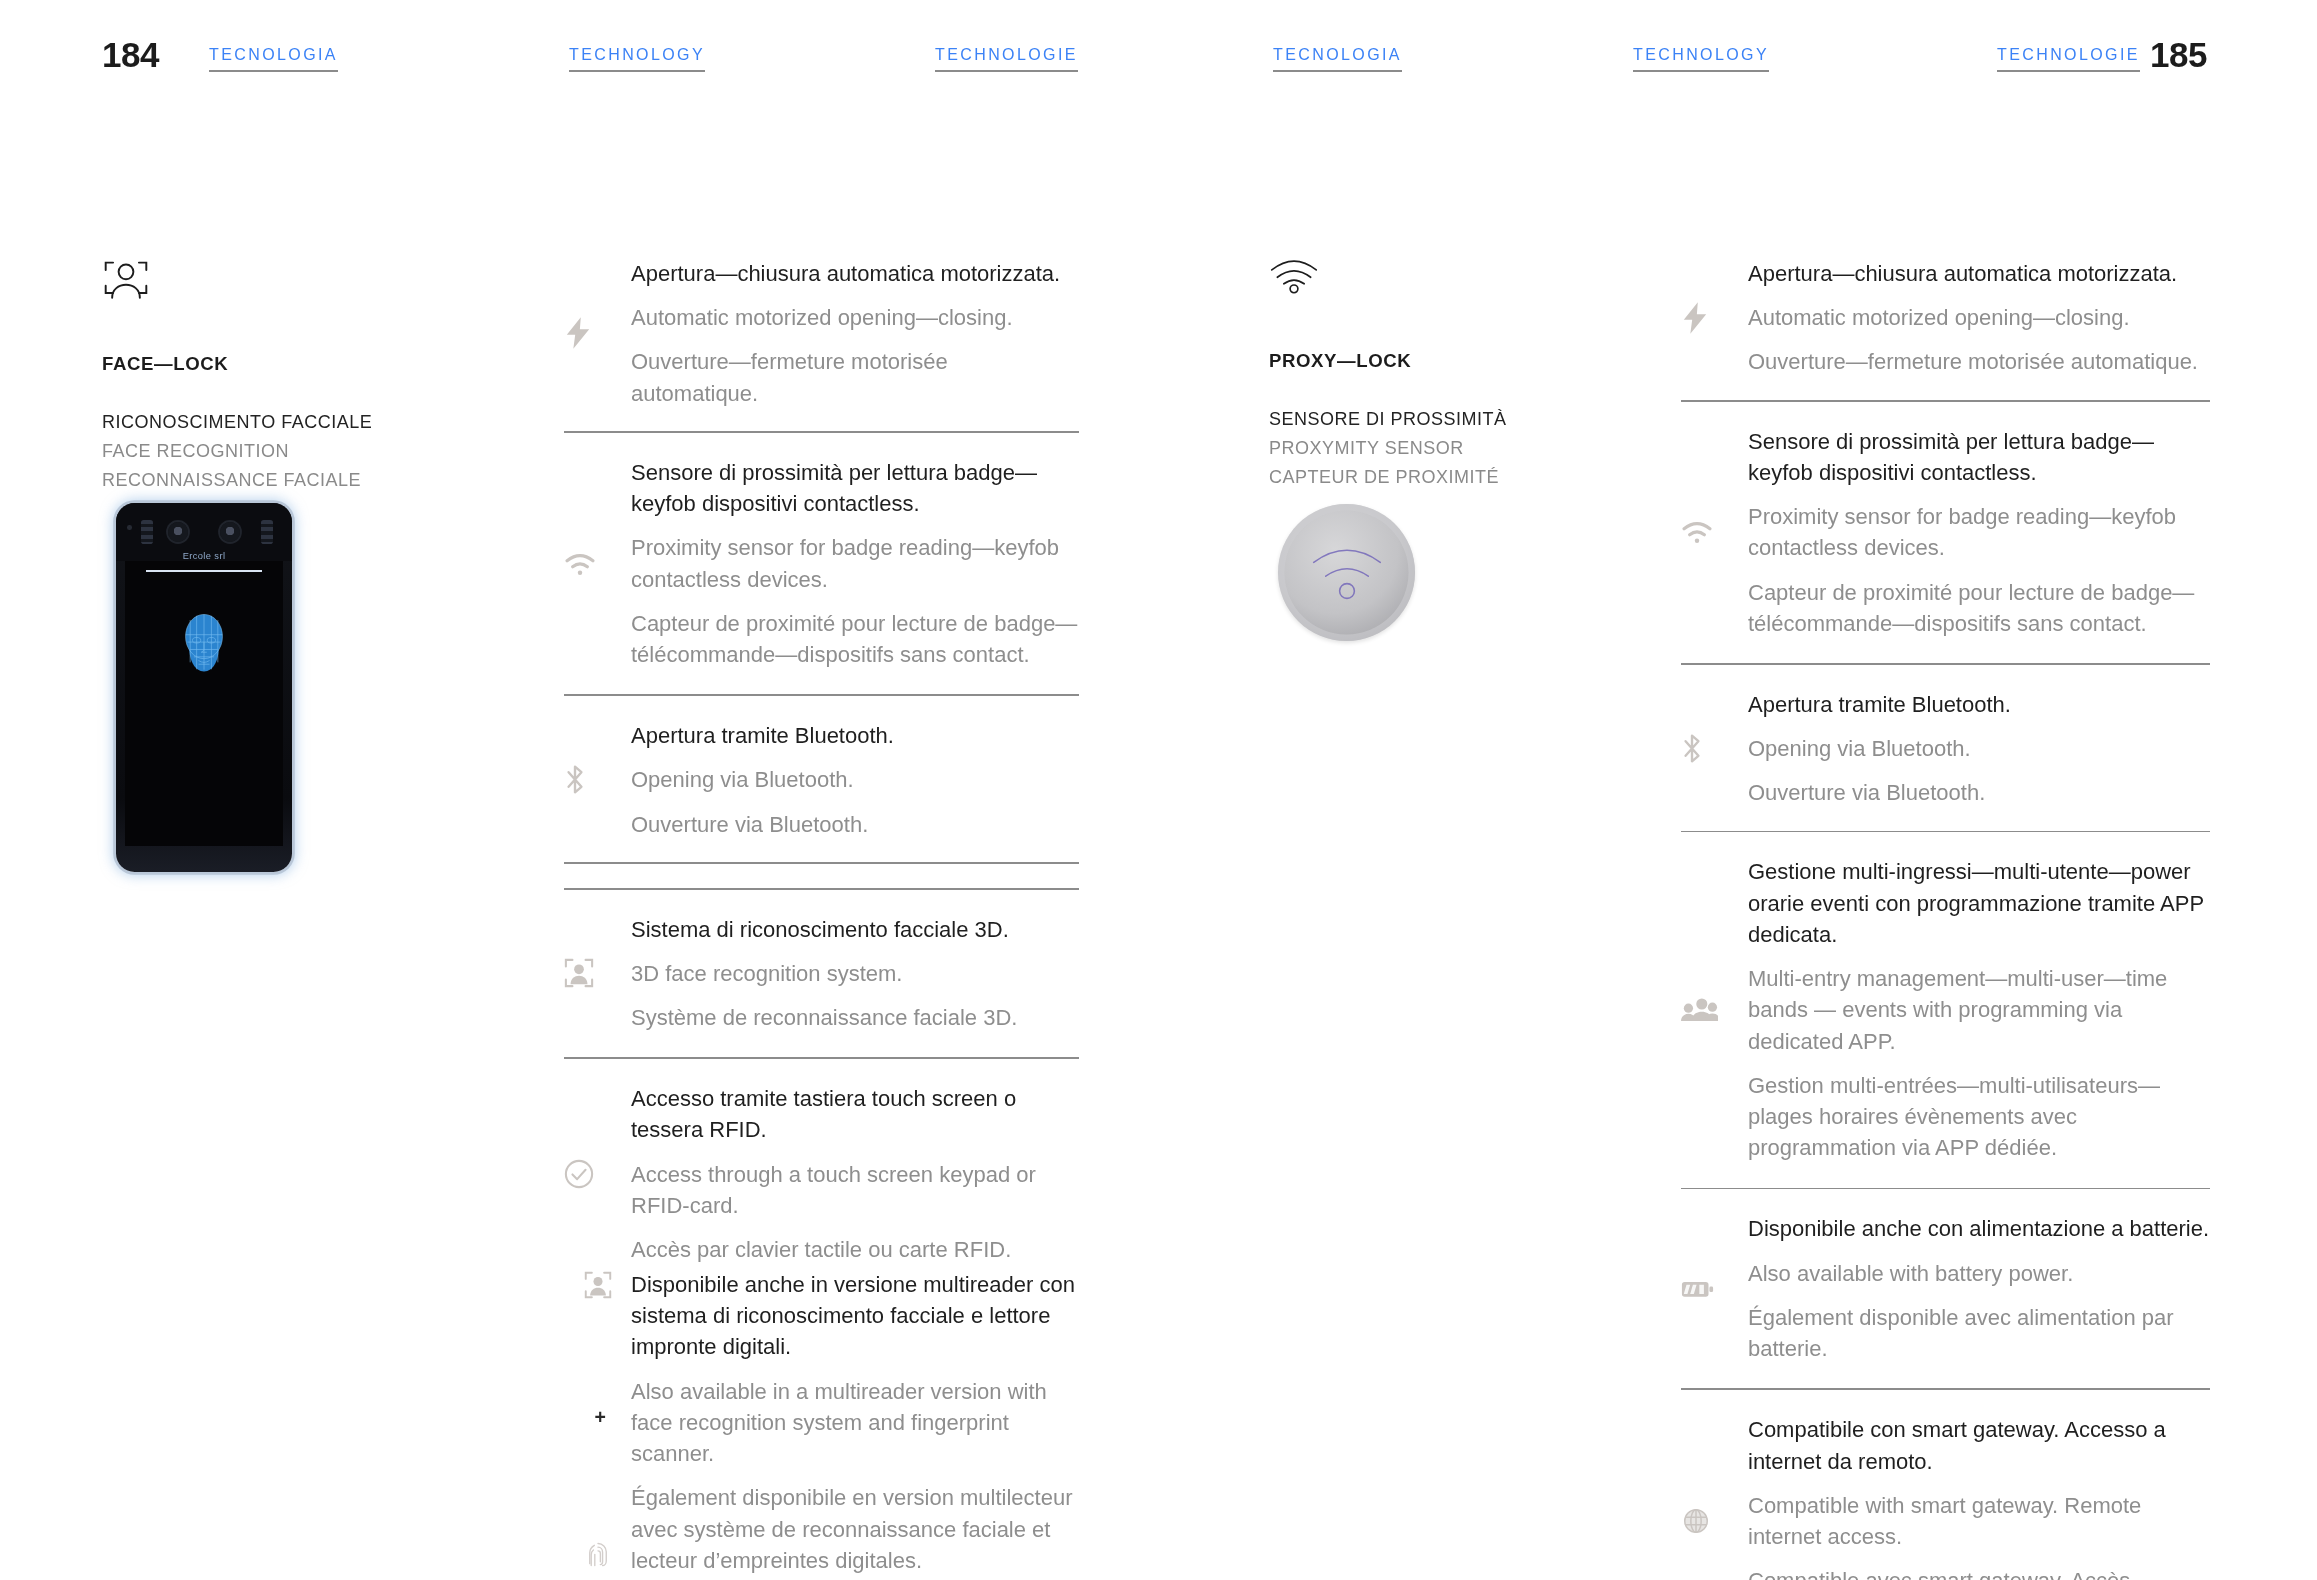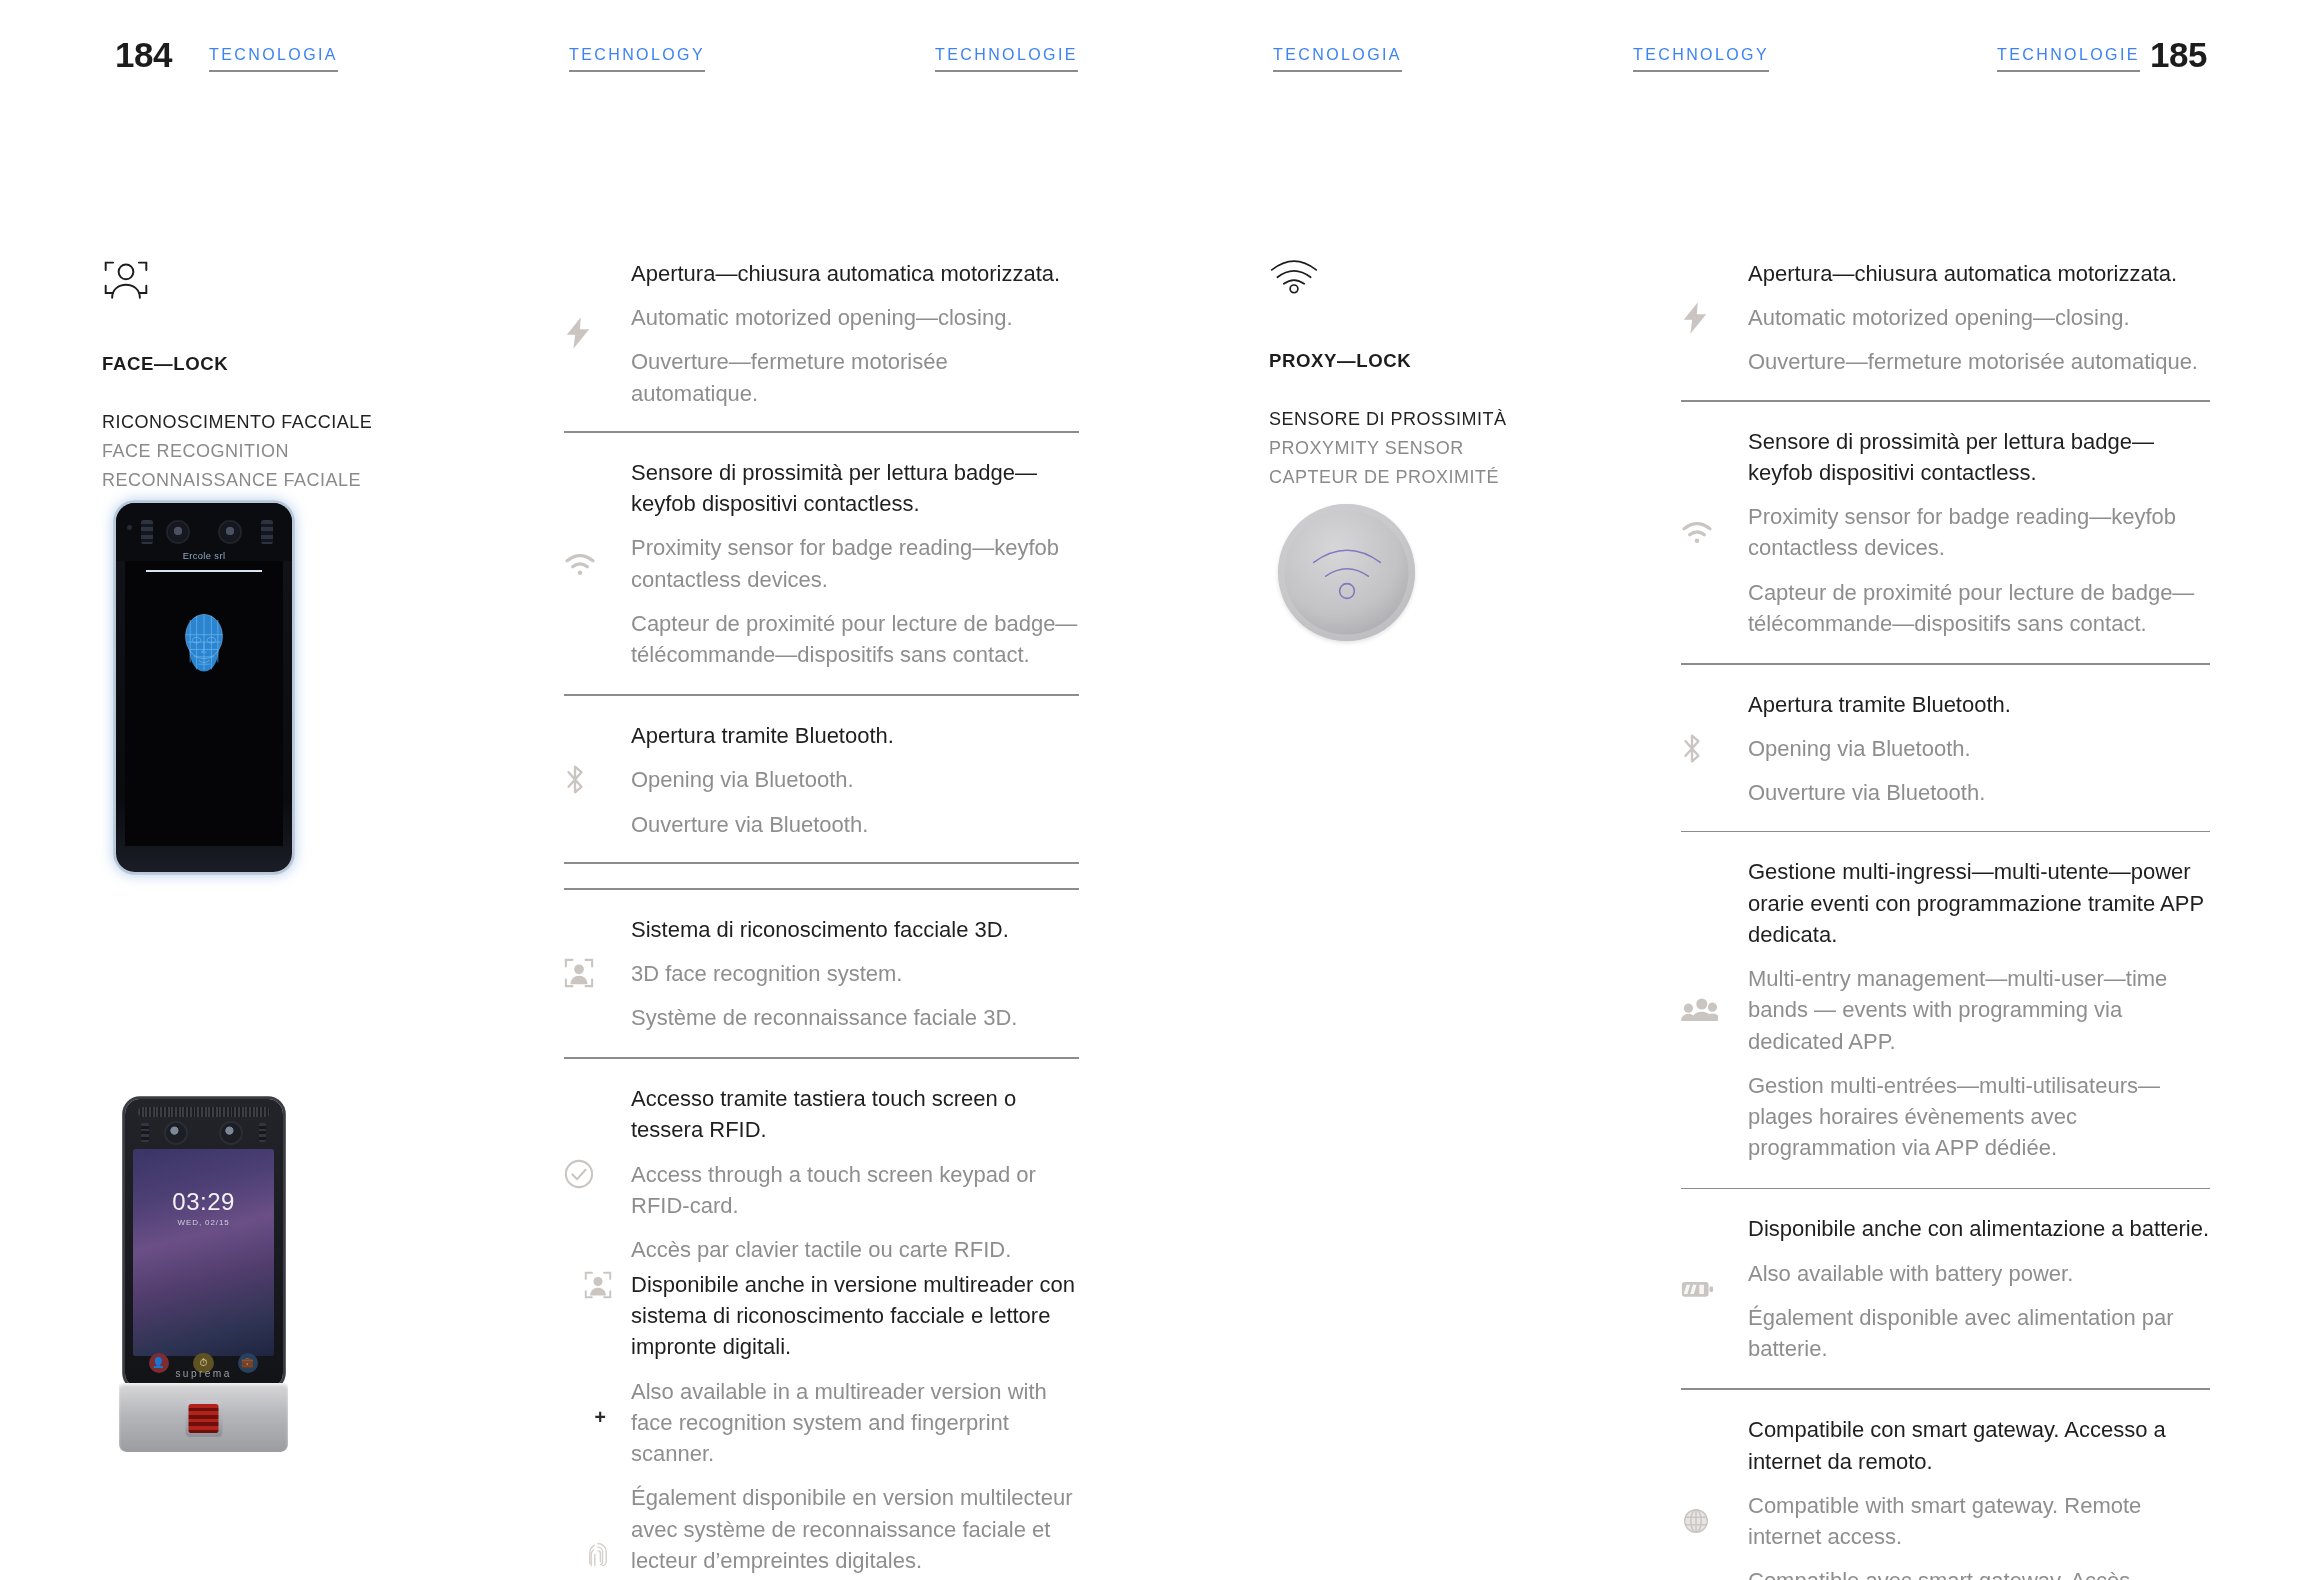--- a/index.html
+++ b/index.html
@@ -10,21 +10,21 @@
     overflow: hidden;
   }
   .page { position: relative; width: 2318px; height: 1581px; background: #fff; }
 
   
   .header { position: absolute; top: 0; left: 0; width: 2318px; height: 102px; }
   .folio {
     position: absolute; top: 35px;
     font-size: 35px; font-weight: 700; color: #1c1c1c; letter-spacing: -0.5px;
   }
-  .folio-left { left: 115px; }
+  .folio-left { left: 102px; }
   .folio-right { left: 2150px; }
   .runhead {
     position: absolute; top: 46px;
     font-size: 16px; letter-spacing: 2.4px; color: #3b82f6;
     padding-bottom: 8.3px; white-space: nowrap;
   }
   .runhead::after {
     content: ""; position: absolute; left: 0; bottom: 0;
     width: 100%; height: 1.9px; background: #8b8b8b;
   }
@@ -185,44 +185,20 @@
             <ellipse cx="24" cy="36" rx="4.5" ry="3"></ellipse>
             <ellipse cx="40" cy="36" rx="4.5" ry="3"></ellipse>
             <path d="M32 38v9l-3 2h6"></path>
             <path d="M26 58q6 4 12 0"></path>
           </g>
         </svg>
       </div>
     </div>
   </div>
 
-  <div class="photo" style="left:119px; top:1099px;">
-    <div class="dev2">
-      <div class="dev2-body">
-        <div class="dev2-grille"></div>
-        <div class="dev2-ir" style="left:16.7px"></div>
-        <div class="dev2-lens" style="left:41px"></div>
-        <div class="dev2-lens" style="left:96px"></div>
-        <div class="dev2-ir" style="left:134px"></div>
-        <div class="dev2-screen"></div>
-        <div class="dev2-time">03:29</div>
-        <div class="dev2-date">WED, 02/15</div>
-        <div class="dev2-dock">
-          <span style="background:#7d2d31;color:#f4c9cb">👤</span>
-          <span style="background:#5e5222;color:#f2e3a8">⏱</span>
-          <span style="background:#27405e;color:#cfe2f5">💼</span>
-        </div>
-        <div class="dev2-brand">suprema</div>
-      </div>
-      <div class="dev2-base"></div>
-      <div class="dev2-fp">
-          <i></i>
-        </div>
-    </div>
-  </div>
 
   <div class="feat-col" style="left:564px; top:258px; width:515px;">
 
     <div class="feat">
       <div class="feat-ico">
         <svg width="28" height="32" viewBox="0 0 30 34" fill="#cac5c1">
             <path d="M18 0 3 19h9L10 34 27 13h-10z"></path>
           </svg>
       </div>
       <div class="feat-txt">

